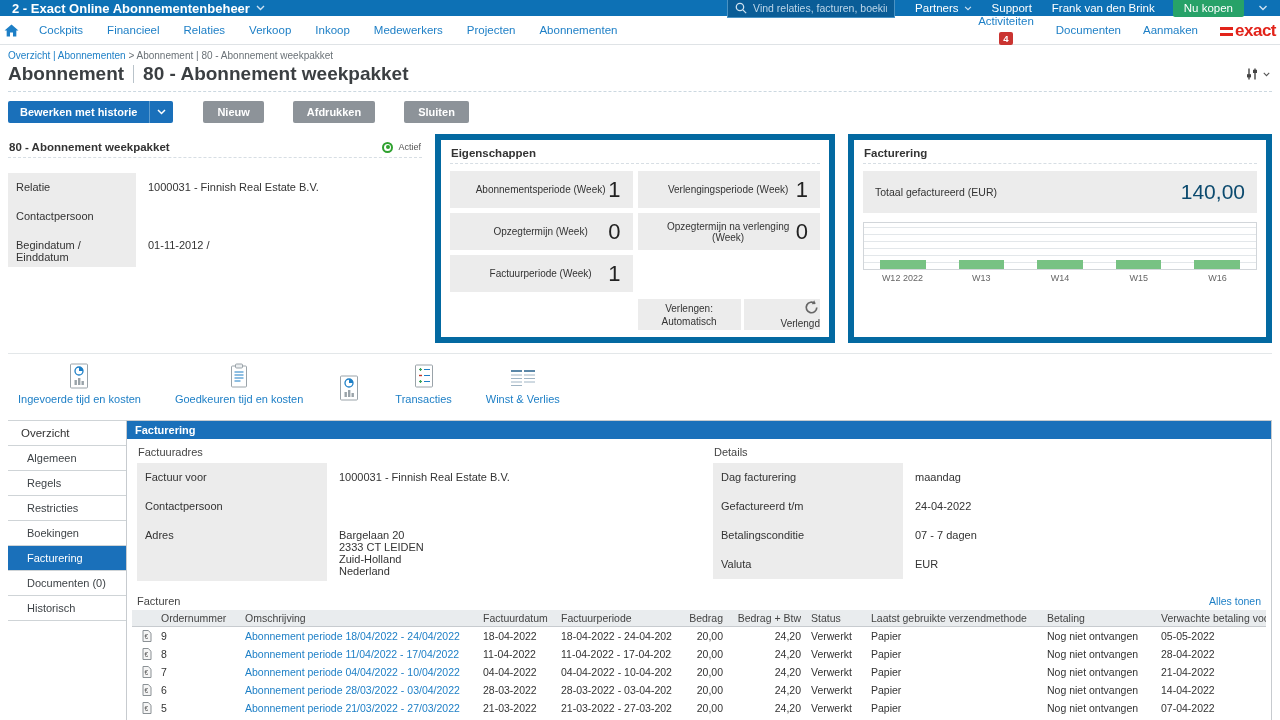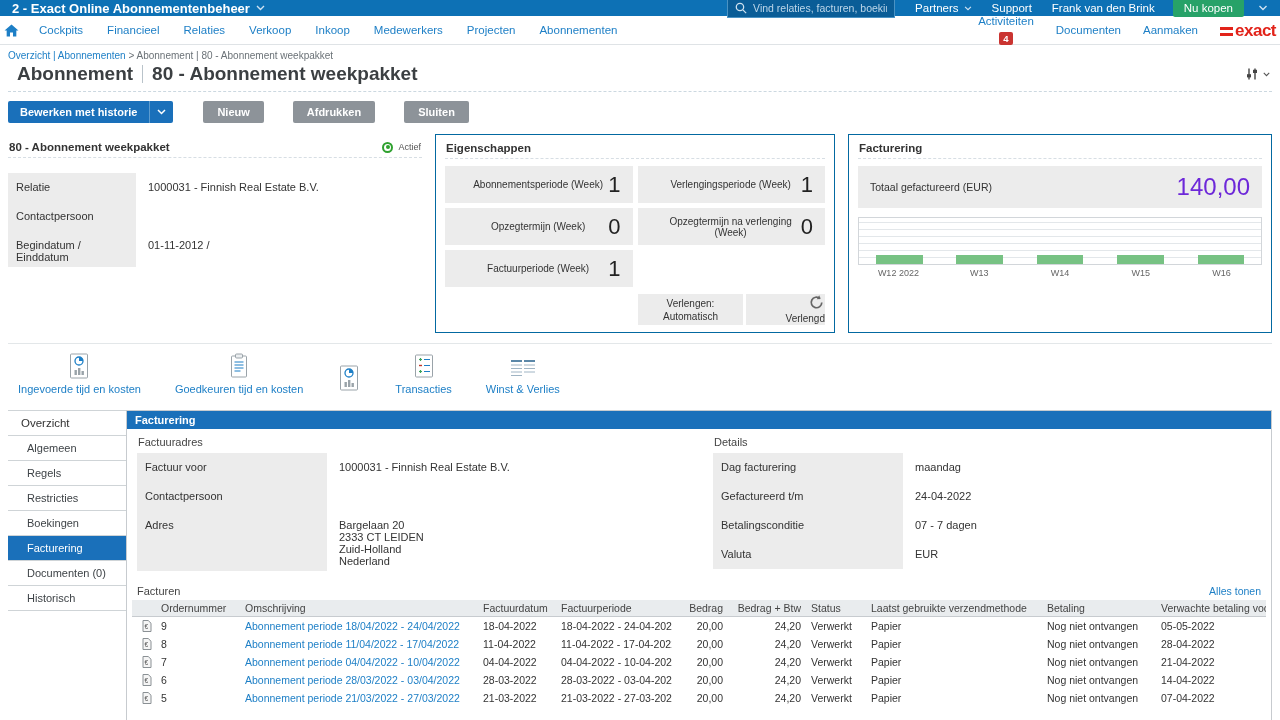--- a/index.html
+++ b/index.html
@@ -31,38 +31,38 @@
   .badge { background:#ca3431; color:#fff; font-size:9.5px; font-weight:bold; padding:1px 4px; border-radius:2px; }
   .exact-logo { display:flex; align-items:center; gap:2px; cursor:pointer; }
   .logo-eq { width:13px; height:9px; border-top:3.5px solid #e2231a; border-bottom:3.5px solid #e2231a; margin-top:3px; }
   .logo-text { color:#e2231a; font-size:17px; font-weight:bold; letter-spacing:-0.5px; line-height:1; }
 
   
   .page { padding:4px 8px 0; }
   .breadcrumb { font-size:10px; line-height:13px; }
   .breadcrumb .bc-current { color:#6b7277; }
   .title-row { display:flex; align-items:center; margin-top:1px; }
-  .page-title { font-size:19px; font-weight:bold; color:#3b3f42; display:flex; align-items:center;margin-left:9px; }
+  .page-title { font-size:19px; font-weight:bold; color:#3b3f42; display:flex; align-items:center; }
   .title-sep { display:inline-block; width:1px; height:18px; background:#b9c3ca; margin:0 9px; }
   .customize-btn { margin-left:auto; display:flex; align-items:center; gap:4px; cursor:pointer; padding:2px; }
   .dashed-rule { border:none; border-top:1px dashed #ccd8e0; margin:6px 0 9px; }
 
   
   .toolbar { display:flex; align-items:center; margin-bottom:11px; }
   .btn-split { display:flex; cursor:pointer; margin-right:30px; }
   .btn-split .btn-main { background:#1a70ba; color:#fff; font-size:11px; font-weight:bold; padding:5px 12px; border-radius:2px 0 0 2px; }
   .btn-split .btn-caret { background:#1a70ba; border-left:1px solid #5d9ccf; padding:0 7px; display:flex; align-items:center; border-radius:0 2px 2px 0; }
   .btn-gray { background:#8d9399; color:#fff; font-size:11px; font-weight:bold; padding:5px 14px; border:none; border-radius:2px;
     margin-right:29px; cursor:pointer; font-family:"Liberation Sans", sans-serif; }
 
   
   .panels { display:flex; gap:13px; align-items:stretch; }
   .panel { padding:5px 9px; }
   .panel-summary { width:414px; padding:5px 0; }
-  .panel-box { border:1px solid #0369a1; }
+  .panel-box { border:6px solid #0369a1; }
   .panel-eigenschappen { width:400px; }
   .panel-facturering { flex:1; }
   .panel-header { font-size:11.5px; font-weight:bold; color:#333; padding:2px 1px 4px; border-bottom:1px dashed #d7dee4;
     display:flex; align-items:center; }
   .status-badge { margin-left:auto; display:flex; align-items:center; gap:5px; font-size:9px; font-weight:normal; color:#555; }
   .status-ring { width:11px; height:11px; border:2px solid #2fa12f; border-radius:50%; position:relative; }
   .status-ring::after { content:""; position:absolute; left:1.5px; top:1.5px; width:4px; height:4px; background:#2fa12f; border-radius:50%; }
 
   .kv-row { display:flex; min-height:29px; }
   .kv-label { width:128px; flex:0 0 128px; background:#ececec; padding:8px 8px 4px; font-size:11px; color:#333; }
@@ -73,21 +73,21 @@
   .eig-cell { background:#ececec; height:37px; display:flex; align-items:center; padding:0 12px 0 23px; }
   .eig-label { flex:1; text-align:center; font-size:10px; color:#333; }
   .eig-value { font-size:22px; color:#222; }
   .eig-special { display:grid; grid-template-columns:1.35fr 1fr; gap:3px; background:#fff; }
   .eig-half { background:#ececec; display:flex; flex-direction:column; align-items:center; justify-content:center;
     font-size:10px; color:#333; line-height:1.3; }
   .verlengd-btn { cursor:pointer; display:flex; flex-direction:column; align-items:flex-end; justify-content:center; gap:1px; }
 
   .total-row { background:#ececec; display:flex; align-items:center; min-height:42px; padding:0 12px; margin-top:7px; }
   .total-label { font-size:10.5px; color:#333; }
-  .total-value { margin-left:auto; font-size:24px; color:#6d28d9; }
+  .total-value { margin-left:auto; font-size:21px; color:#0c4a6e; }
   .chart { margin-top:9px; border:1px solid #d2d6da; height:48px; position:relative;
     background:repeating-linear-gradient(to top, #fff 0 6px, #e3e7ea 6px 7px); }
   .chart-bars { position:absolute; left:0; right:0; top:0; bottom:0; display:flex; }
   .bar-slot { flex:1; display:flex; align-items:flex-end; justify-content:center; }
   .bar { width:58%; }
   .chart-labels { display:flex; margin-top:3px; }
   .bar-label { flex:1; text-align:center; font-size:9px; color:#666; }
 
   
   .quicklinks { display:flex; align-items:flex-end; gap:34px; border-top:1px solid #e3e7e9; margin-top:10px; padding:9px 10px 7px; }

